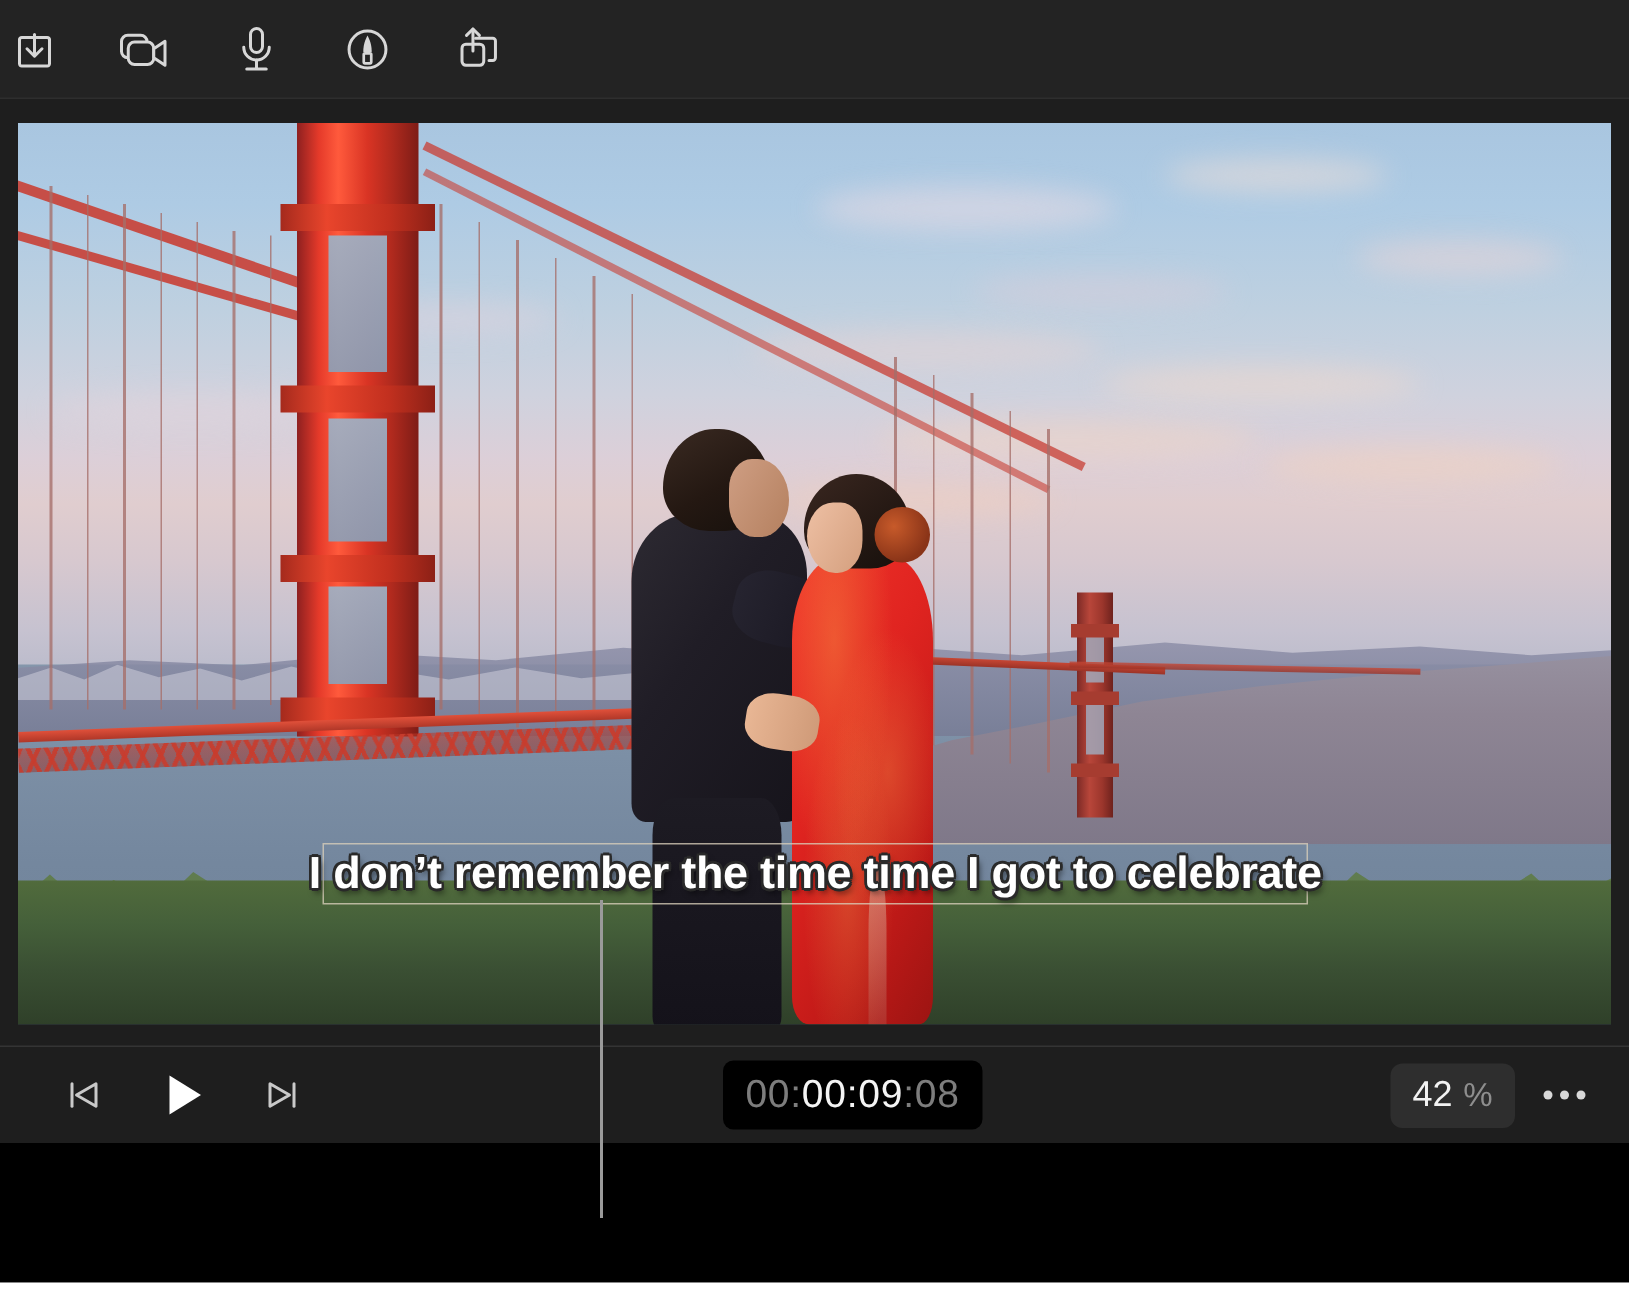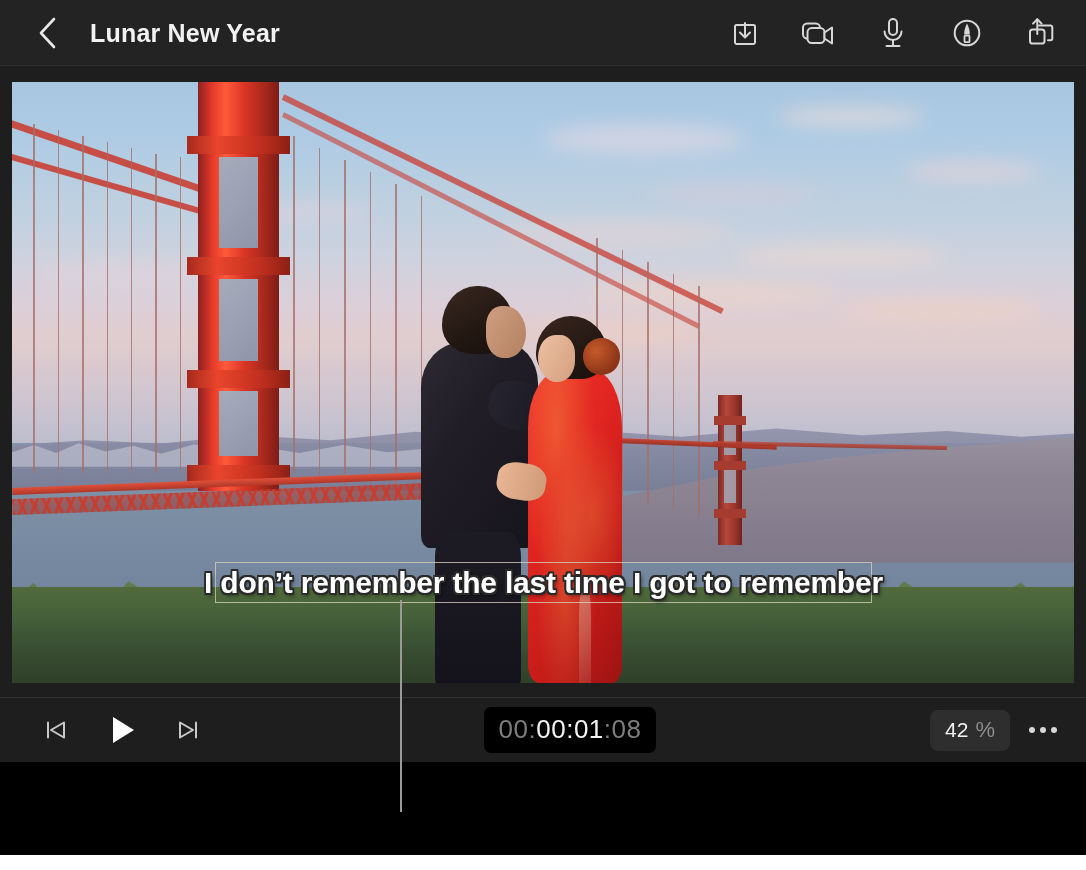--- a/index.html
+++ b/index.html
@@ -314,21 +314,21 @@
   .tc-lit  { color: #f4f4f4; }
   .spacer-r { flex: 1 1 0; }
   .zoom-pill {
     background: #2e2e2e;
     border-radius: 8px;
     padding: 7px 15px 8px;
     display: flex; align-items: baseline; gap: 7px;
     margin-right: 10px;
     cursor: pointer;
   }
-  .zoom-val { color: #f2f2f2; font-size: 21px; }
+  .zoom-val { color: #f2f2f2; font-size: 24px; }
   .zoom-unit { color: #8e8e8e; font-size: 22px; }
   .more-btn {
     width: 46px; height: 44px;
     display: flex; align-items: center; justify-content: center;
     gap: 5px;
     margin-right: 20px;
     cursor: pointer;
   }
   .dot { width: 6px; height: 6px; border-radius: 50%; background: #d8d8d8; }
 
@@ -353,28 +353,20 @@
   }
 
   svg { display: block; }
 </style>
 </head>
 <body>
 
 <div id="app">
 
   <div class="header">
-    <div class="header-left">
-      <div class="back-btn">
-        <svg width="22" height="34" viewBox="0 0 22 34" aria-hidden="true">
-          <polyline points="17,3 4,17 17,31" fill="none" stroke="#e8e8e8" stroke-width="2.6" stroke-linecap="round" stroke-linejoin="round"></polyline>
-        </svg>
-      </div>
-      <div class="page-title">Lunar New Year</div>
-    </div>
 
     <div class="header-tools">
 
       <div class="tool-btn">
         <svg width="32" height="32" viewBox="0 0 32 32" aria-hidden="true">
           <path d="M6 9.5 V25.5 A1.6 1.6 0 0 0 7.6 27 H24.4 A1.6 1.6 0 0 0 26 25.5 V9.5" fill="none" stroke="#d7d7d7" stroke-width="2" stroke-linecap="round"></path>
           <path d="M6 9.5 A1.6 1.6 0 0 1 7.6 8 H24.4 A1.6 1.6 0 0 1 26 9.5" fill="none" stroke="#d7d7d7" stroke-width="2" stroke-linecap="round"></path>
           <line x1="16" y1="6" x2="16" y2="20" stroke="#d7d7d7" stroke-width="2" stroke-linecap="round"></line>
           <polyline points="11,15.5 16,20.5 21,15.5" fill="none" stroke="#d7d7d7" stroke-width="2" stroke-linecap="round" stroke-linejoin="round"></polyline>
         </svg>
@@ -501,21 +493,21 @@
       <div class="person-w">
         <div class="w-dress"></div>
         <div class="w-slit"></div>
         <div class="w-hair"></div>
         <div class="w-face"></div>
         <div class="w-bun"></div>
         <div class="w-arm"></div>
       </div>
 
       <div class="caption-box">
-        <span class="caption-text">I don’t remember the last time I got to remember</span>
+        <span class="caption-text">I don’t remember the time time I got to celebrate</span>
       </div>
 
     </div>
   </div>
 
   <div class="ctrl-rule"></div>
   <div class="controls">
 
     <div class="transport">
       <div class="tbtn">
@@ -537,21 +529,21 @@
       </div>
     </div>
 
     <div class="spacer-l"></div>
 
     <div class="timecode">
       <span class="tc-dim">00</span>
       <span class="tc-dim">:</span>
       <span class="tc-lit">00</span>
       <span class="tc-lit">:</span>
-      <span class="tc-lit">01</span>
+      <span class="tc-lit">09</span>
       <span class="tc-dim">:</span>
       <span class="tc-dim">08</span>
     </div>
 
     <div class="spacer-r"></div>
 
     <div class="zoom-pill">
       <span class="zoom-val">42</span>
       <span class="zoom-unit">%</span>
     </div>

